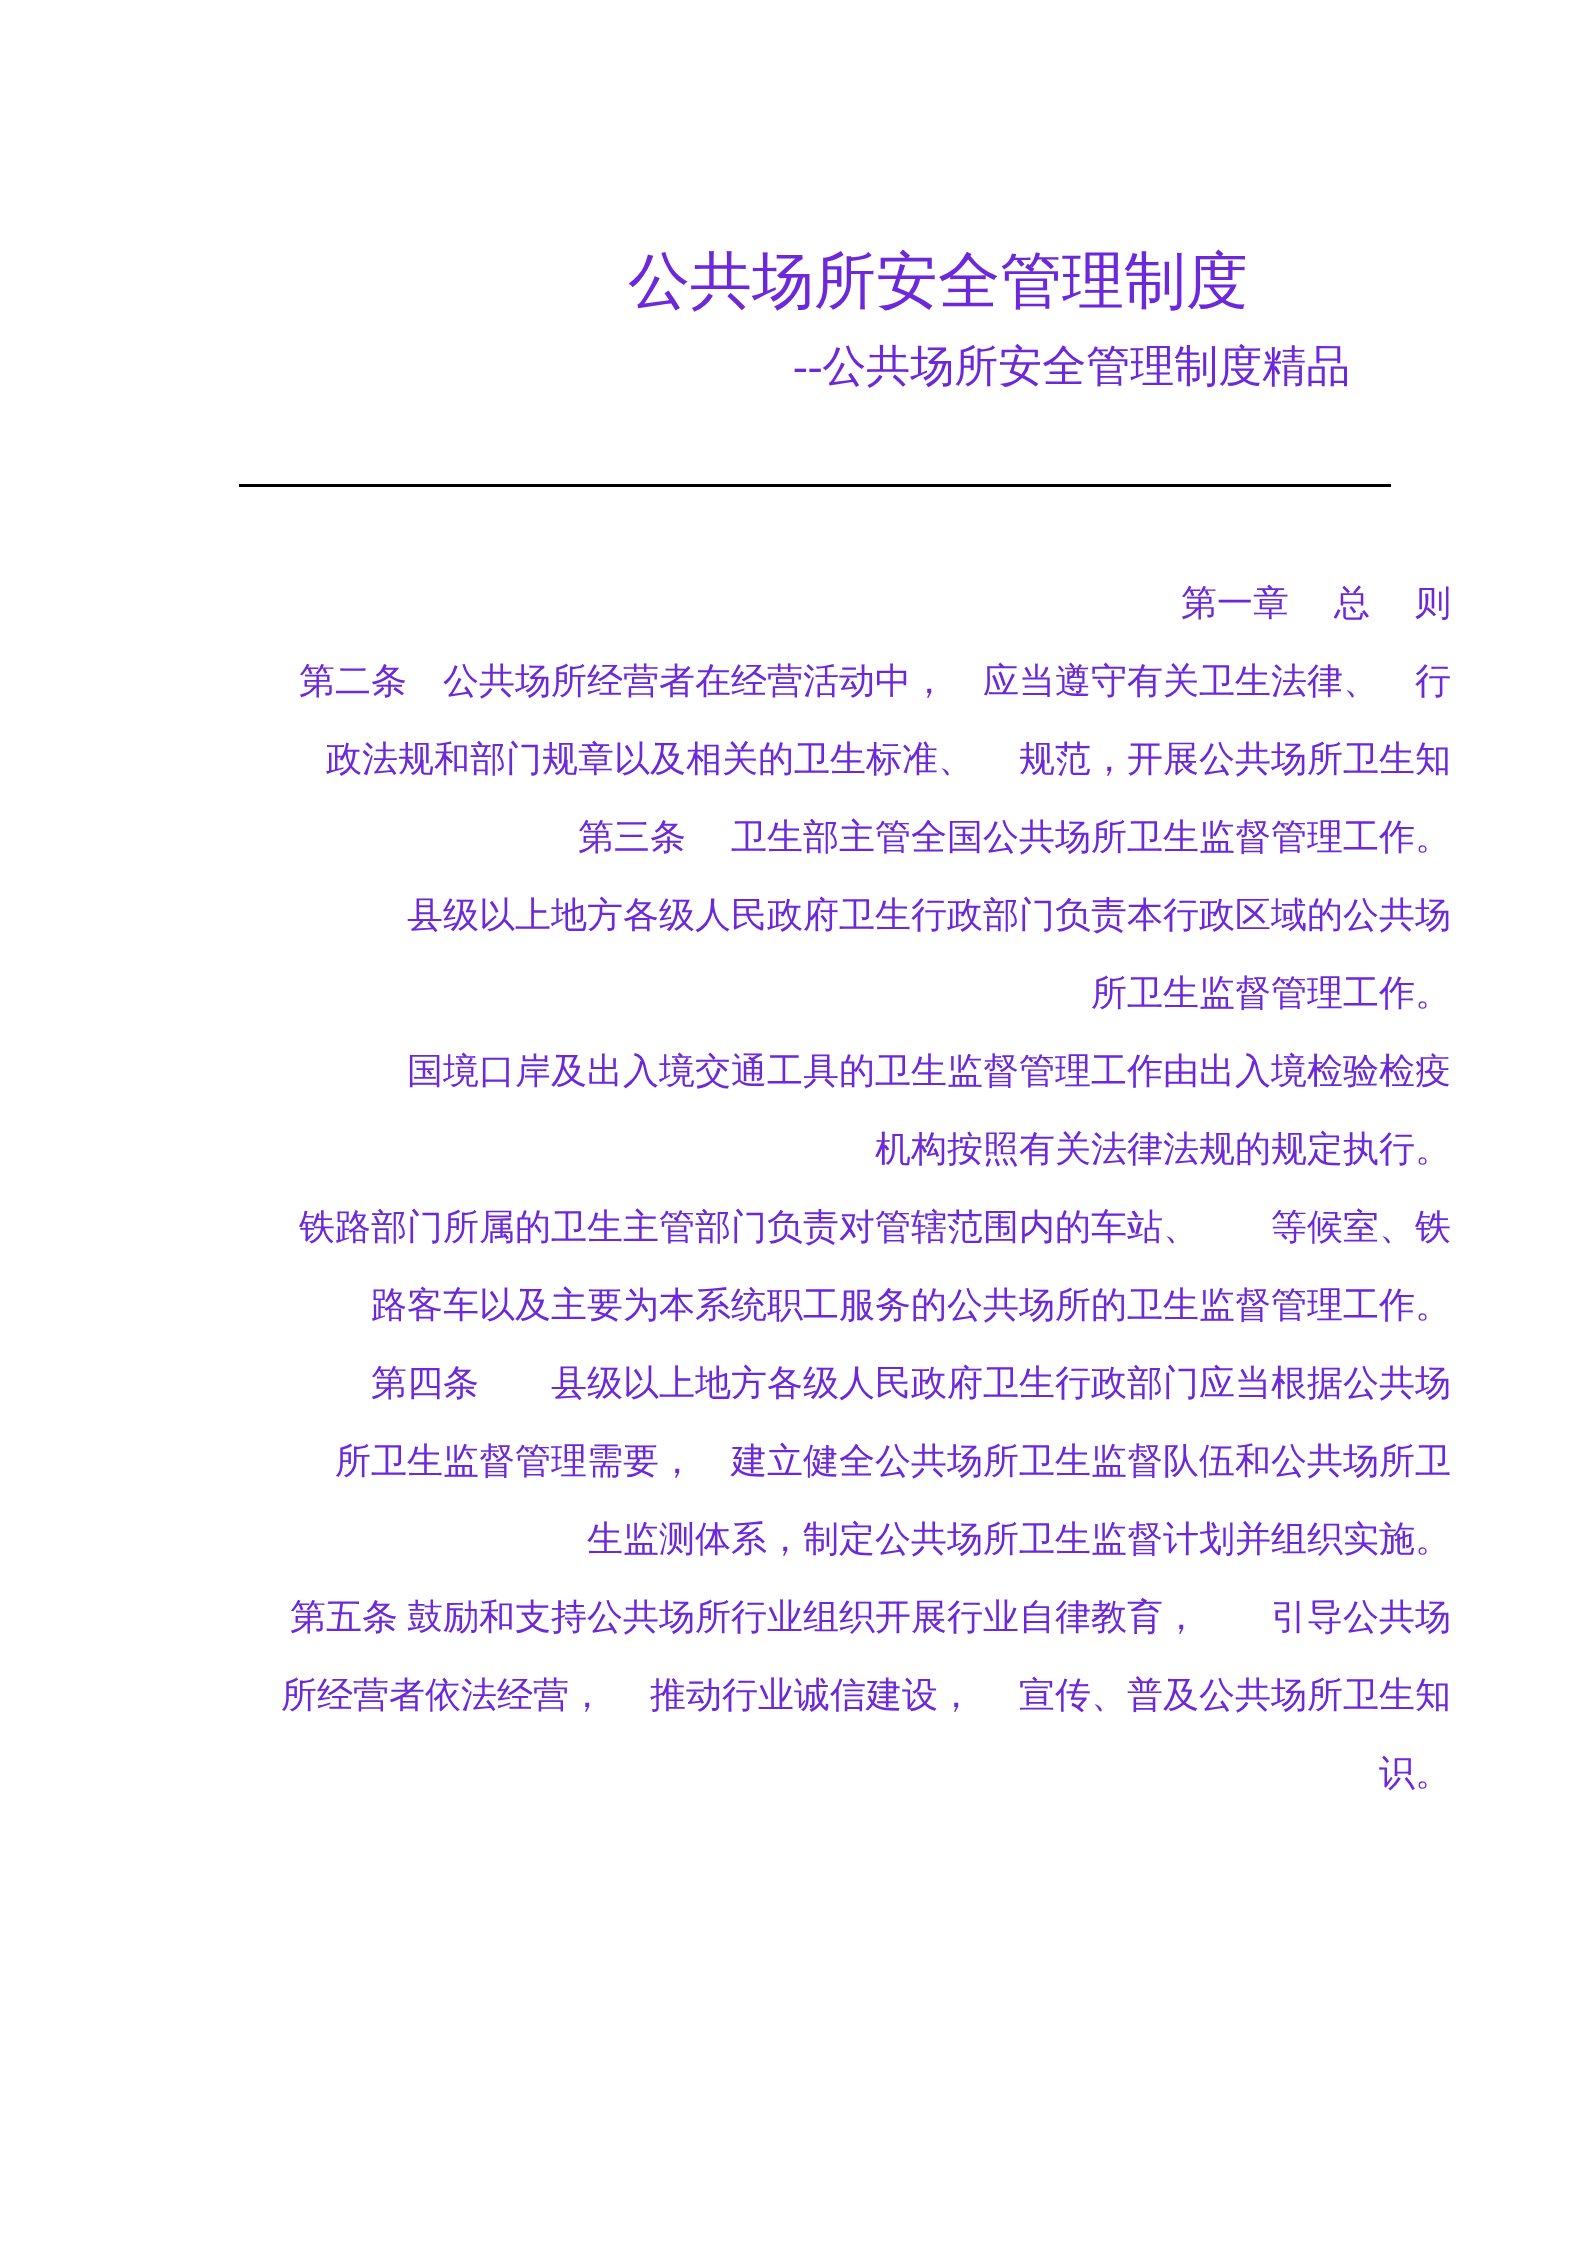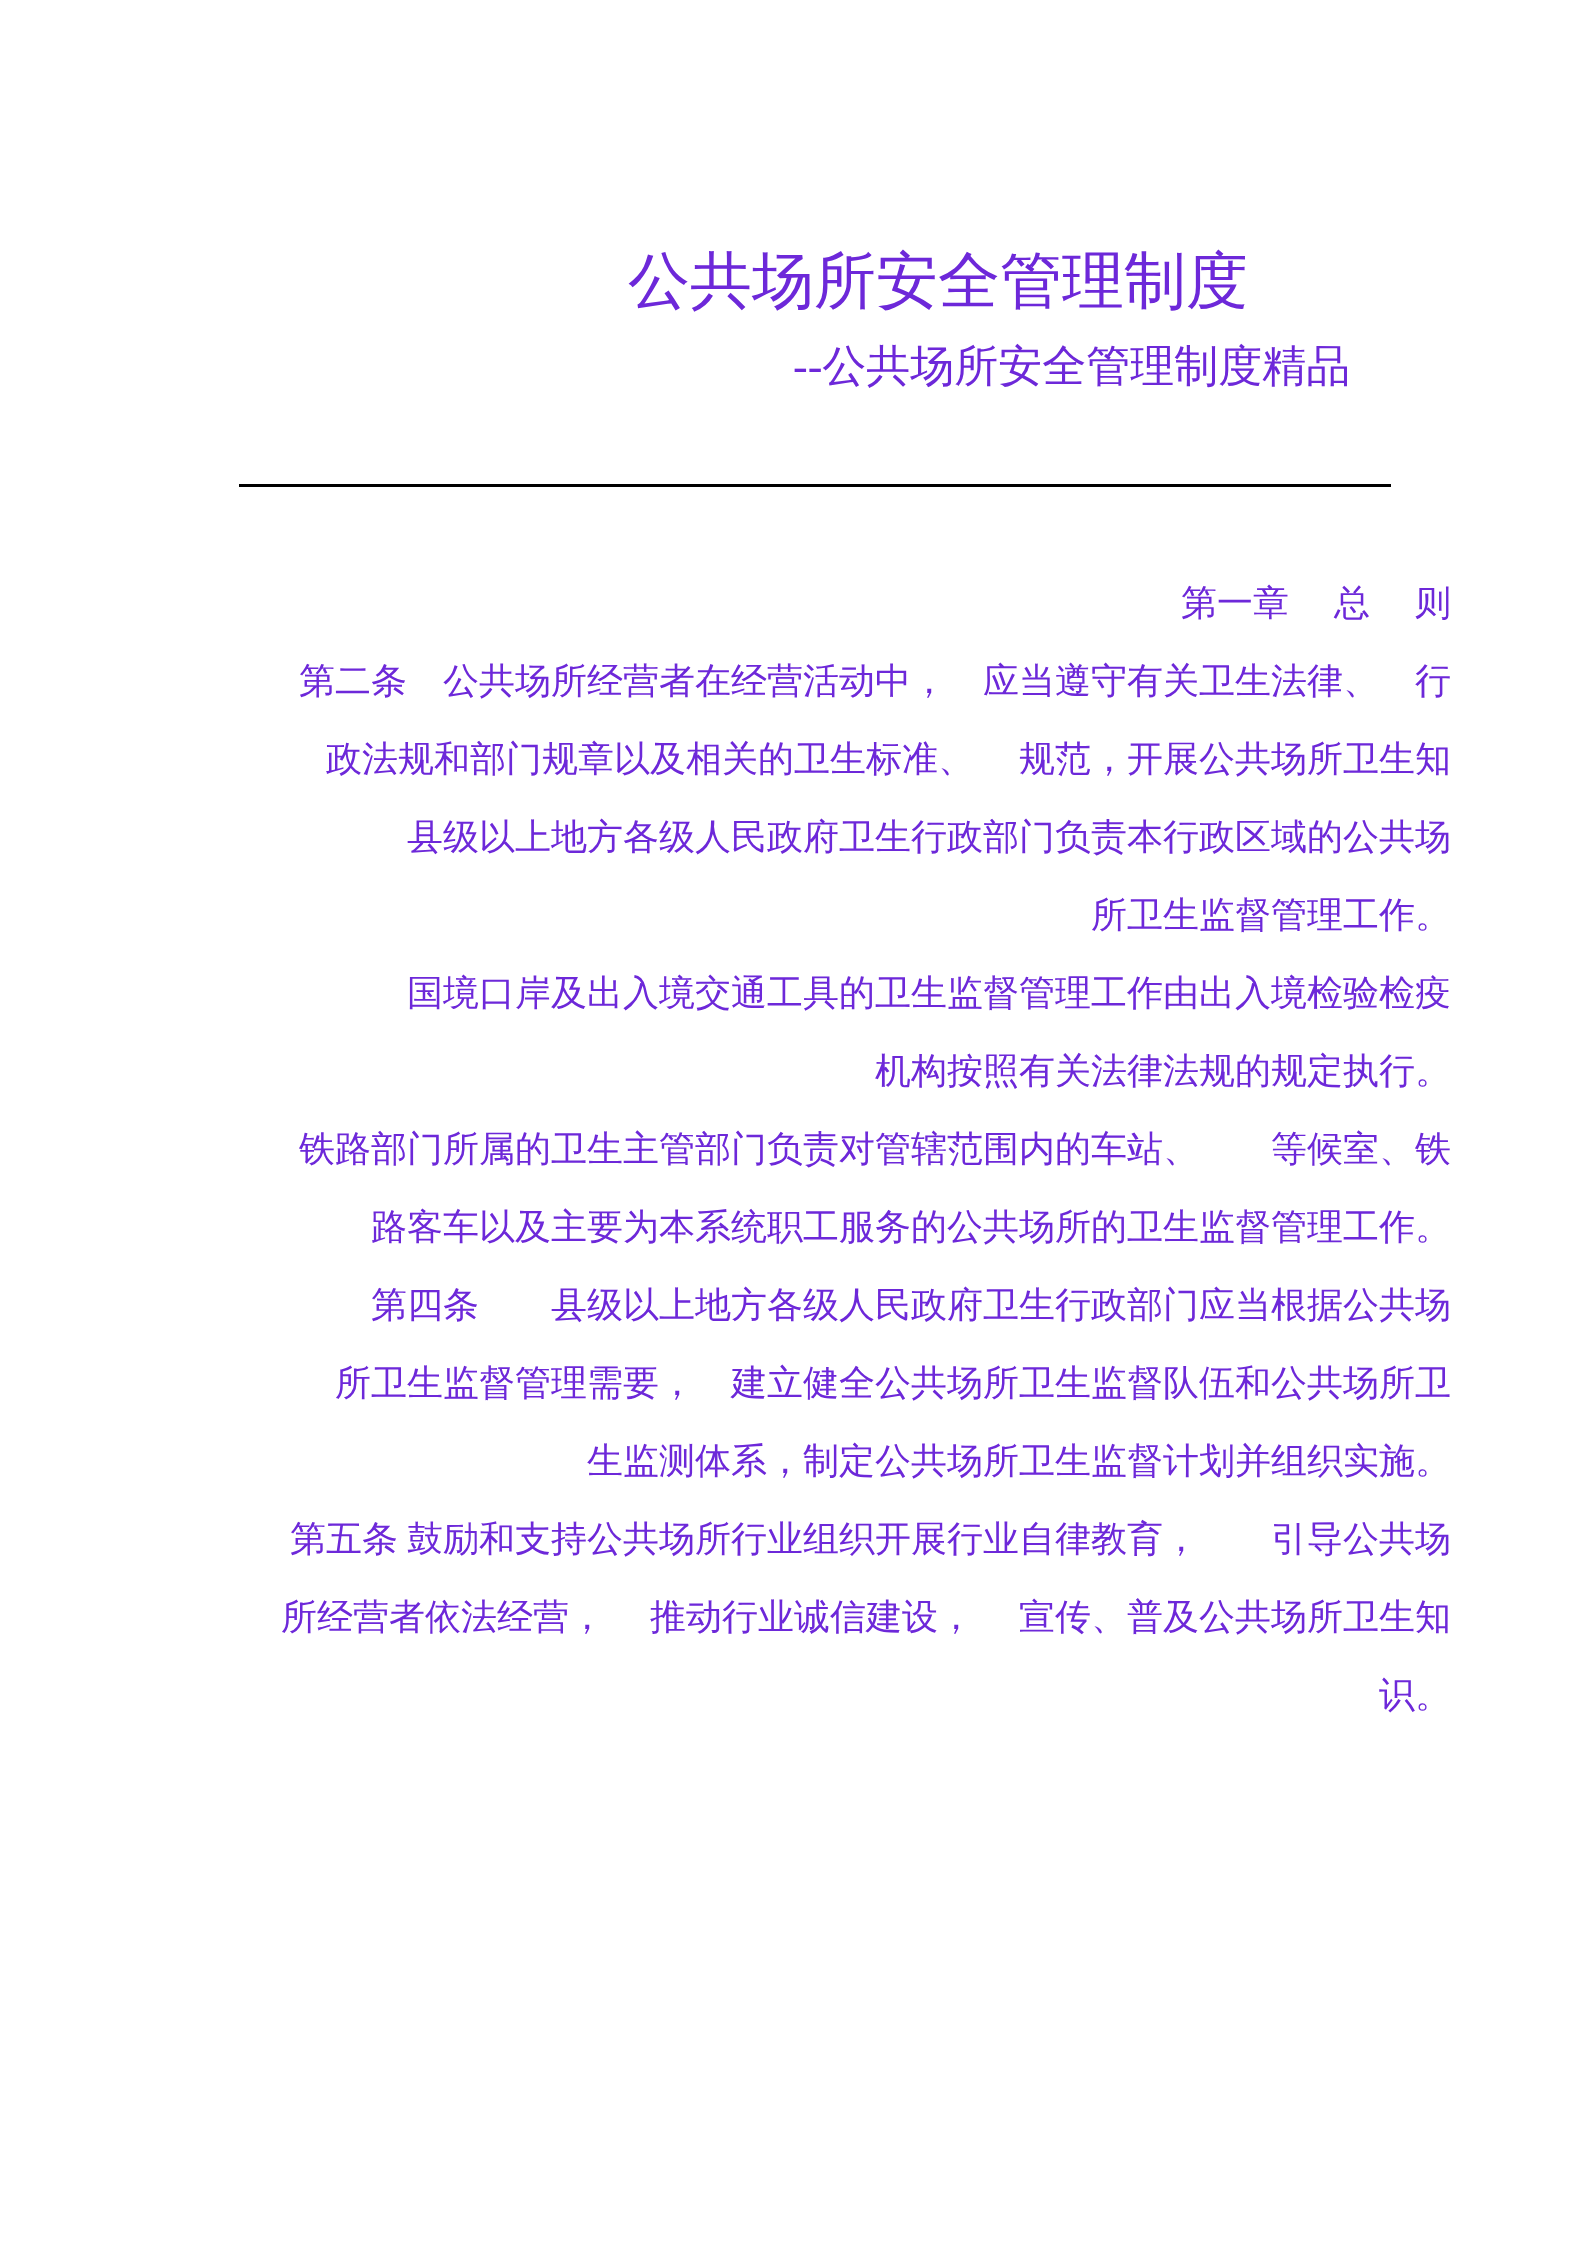--- a/index.html
+++ b/index.html
@@ -64,20 +64,21 @@
   <div class="doc-title">公共场所安全管理制度</div>
 
   <div class="doc-subtitle">--公共场所安全管理制度精品</div>
 
   <div class="title-divider"></div>
 
   <div class="doc-body">
     <div class="text-line">第一章　 总　 则</div>
     <div class="text-line">第二条　公共场所经营者在经营活动中，　应当遵守有关卫生法律、　行</div>
     <div class="text-line">政法规和部门规章以及相关的卫生标准、　 规范，开展公共场所卫生知</div>
+    <div class="text-line">第三条　 卫生部主管全国公共场所卫生监督管理工作。</div>
     <div class="text-line">县级以上地方各级人民政府卫生行政部门负责本行政区域的公共场</div>
     <div class="text-line">所卫生监督管理工作。</div>
     <div class="text-line">国境口岸及出入境交通工具的卫生监督管理工作由出入境检验检疫</div>
     <div class="text-line">机构按照有关法律法规的规定执行。</div>
     <div class="text-line">铁路部门所属的卫生主管部门负责对管辖范围内的车站、　　等候室、铁</div>
     <div class="text-line">路客车以及主要为本系统职工服务的公共场所的卫生监督管理工作。</div>
     <div class="text-line">第四条　　县级以上地方各级人民政府卫生行政部门应当根据公共场</div>
     <div class="text-line">所卫生监督管理需要，　建立健全公共场所卫生监督队伍和公共场所卫</div>
     <div class="text-line">生监测体系，制定公共场所卫生监督计划并组织实施。</div>
     <div class="text-line">第五条 鼓励和支持公共场所行业组织开展行业自律教育，　　引导公共场</div>

